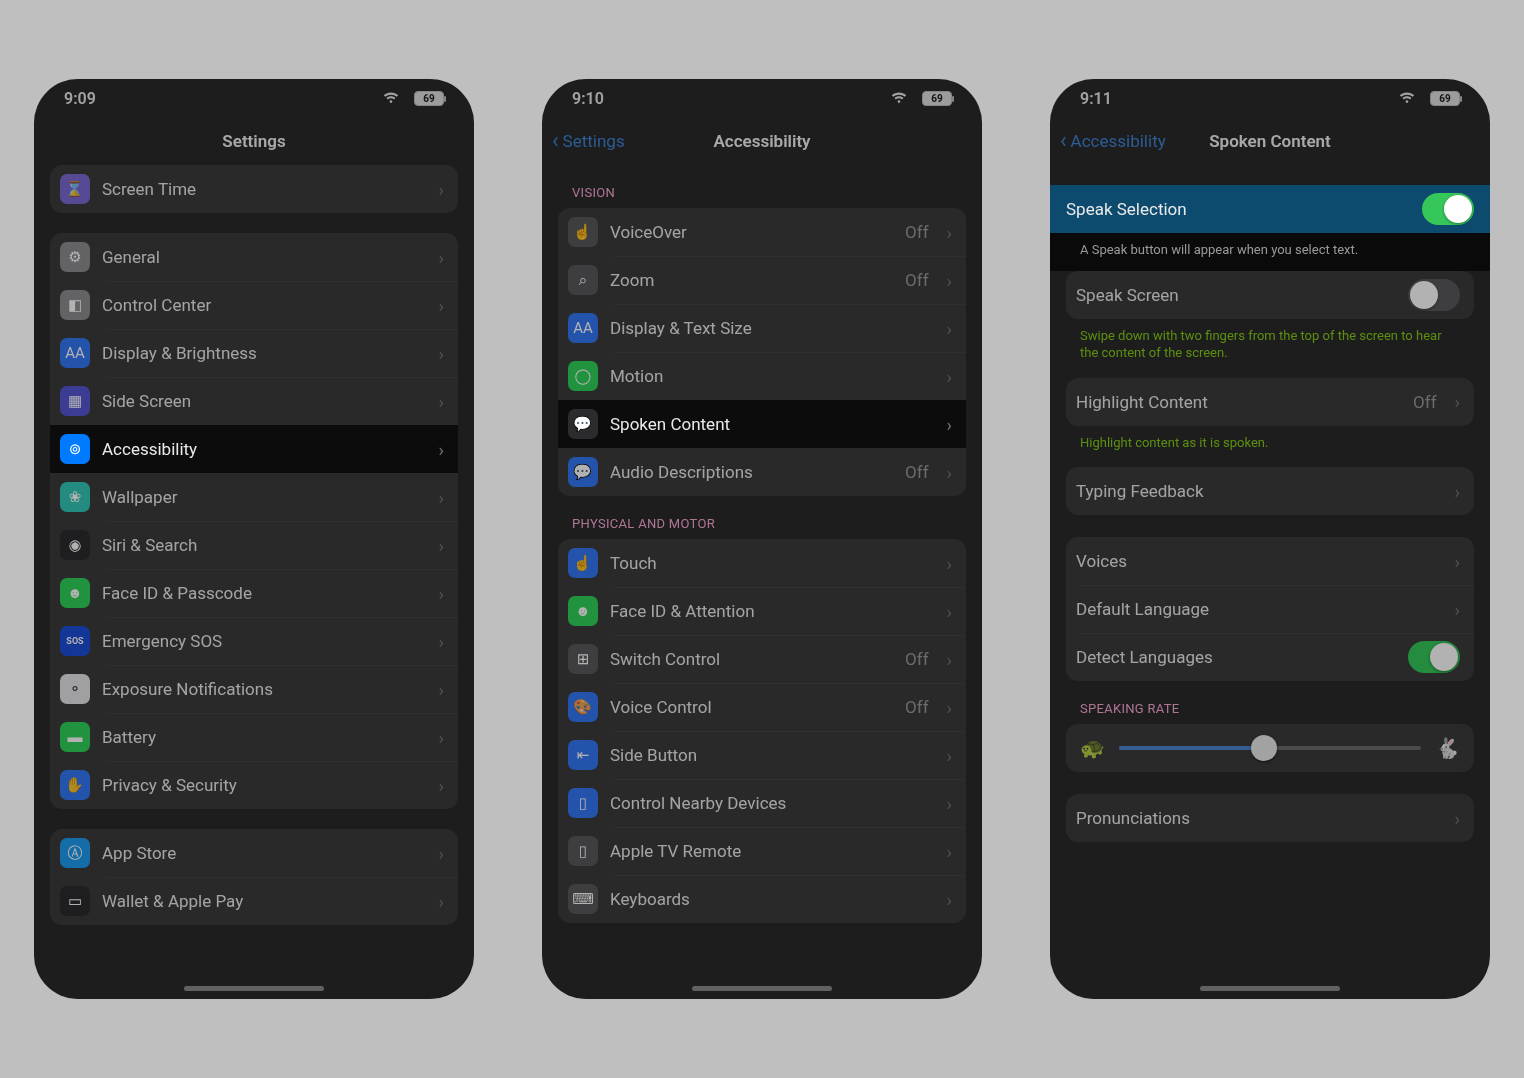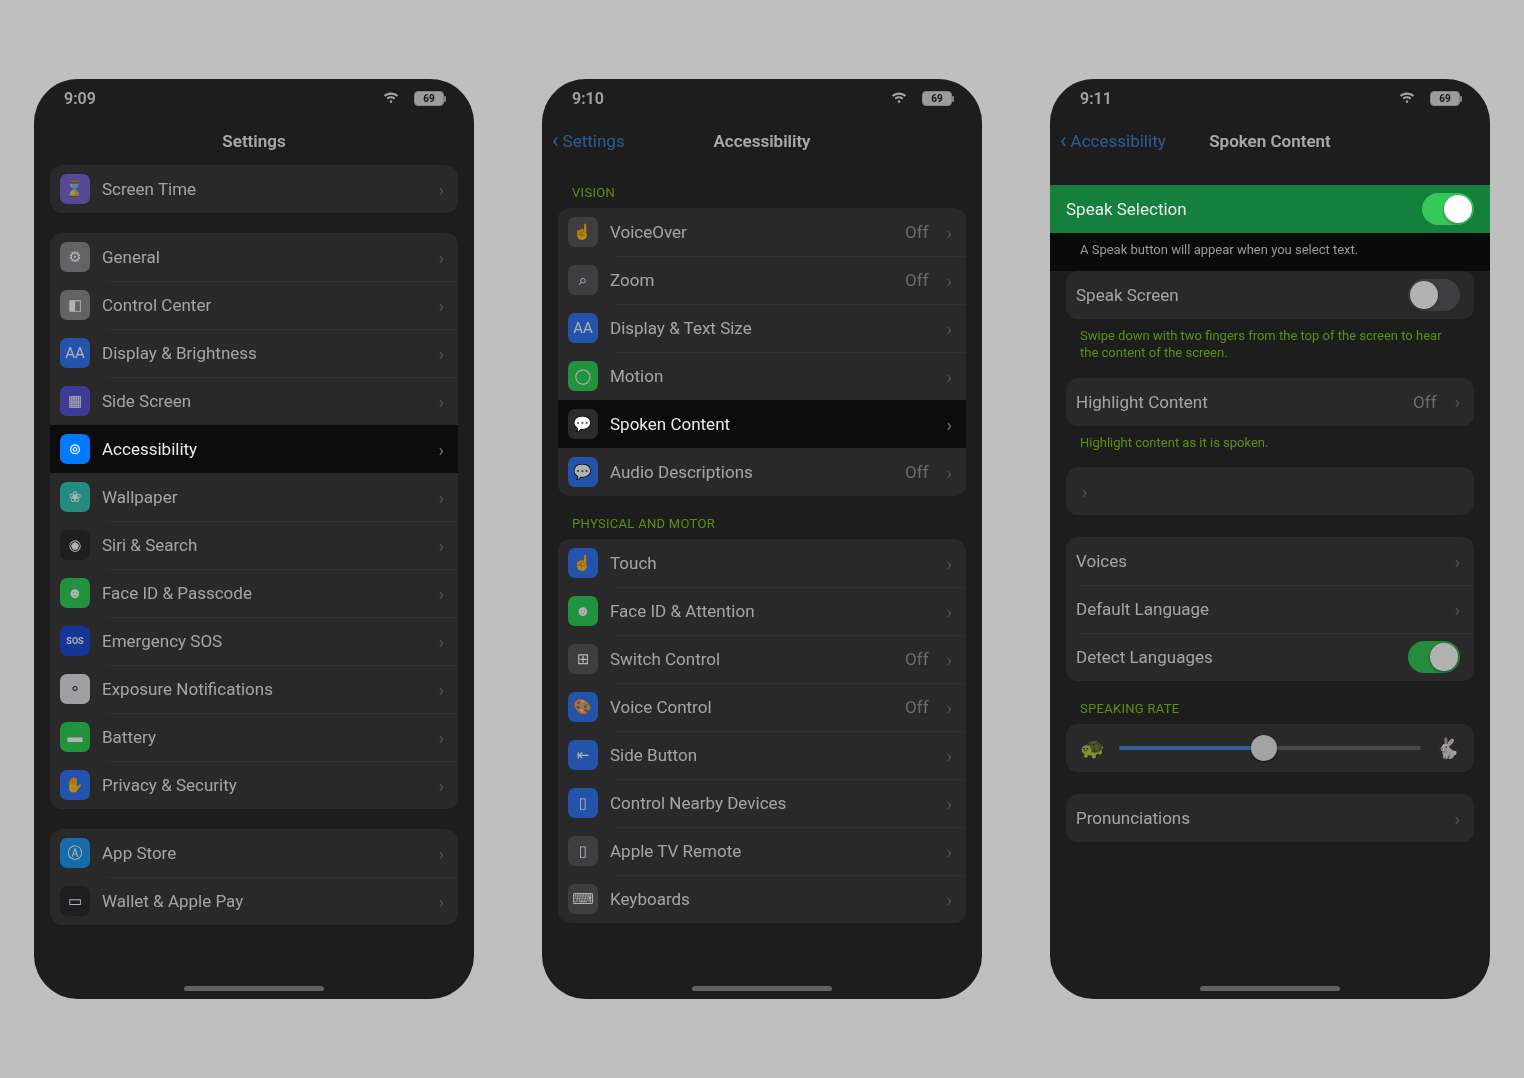--- a/index.html
+++ b/index.html
@@ -64,21 +64,21 @@
   .nav-title { font-size: 17px; font-weight: 600; color: #f2f2f2; }
   .nav-back {
     position: absolute; left: 10px;
     display:flex; align-items:center; gap:2px;
     color:#3f84d4; font-size:17px;
   }
   .chev-left { font-size:22px; line-height:1; margin-right:2px; }
   
   .content { padding: 0 16px 20px; overflow:hidden; }
   .group-header {
-    font-size: 13px; color:#84cc16; text-transform:uppercase;
+    font-size: 13px; color:#f9a8d4; text-transform:uppercase;
     letter-spacing:.3px;
     padding: 20px 14px 8px;
   }
   .group-footer {
     font-size: 13px; color:#84cc16;
     padding: 8px 14px 2px;
     line-height:1.35;
   }
   .group {
     background:#3b3b3d;
@@ -156,21 +156,21 @@
   }
   .spacer { height: 20px; }
   
   .hl-block {
     margin: 0 -16px;
     padding: 0 16px 10px;
     background:#0a0a0b;
     position:relative;
     z-index:100;
   }
-  .hl-block .group { background:#15803d; border-radius:0; margin:0 -16px; }
+  .hl-block .group { background:#0c4a6e; border-radius:0; margin:0 -16px; }
   .hl-block .row { padding-left:16px; padding-right:16px; }
   .hl-block .group-footer { color:#9a9a9d; }
 </style>
 </head>
 <body>
 
 <div class="phone">
   <div class="dim-overlay"></div>
   <div class="status-bar">
     <span>9:09</span>
@@ -463,20 +463,21 @@
         <span class="row-label">Highlight Content</span>
         <span class="row-detail">Off</span>
         <span class="chev">›</span>
       </div>
     </div>
     <div class="group-footer">Highlight content as it is spoken.</div>
 
     <div style="height:14px"></div>
     <div class="group">
       <div class="row noicon">
+        <span class="row-label">Typing Feedback</span>
         <span class="chev">›</span>
       </div>
     </div>
 
     <div style="height:22px"></div>
     <div class="group">
       <div class="row noicon">
         <span class="row-label">Voices</span>
         <span class="chev">›</span>
       </div>

